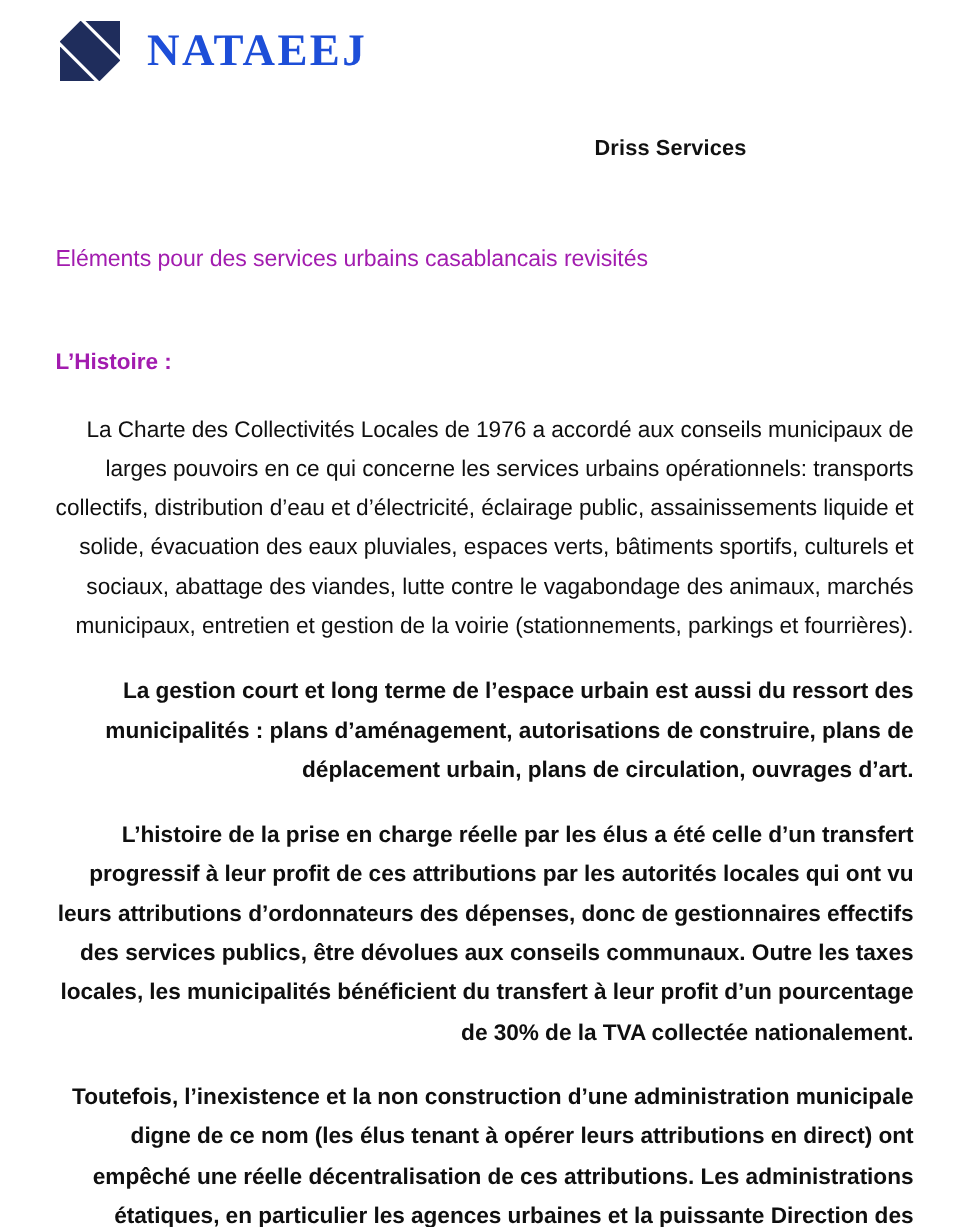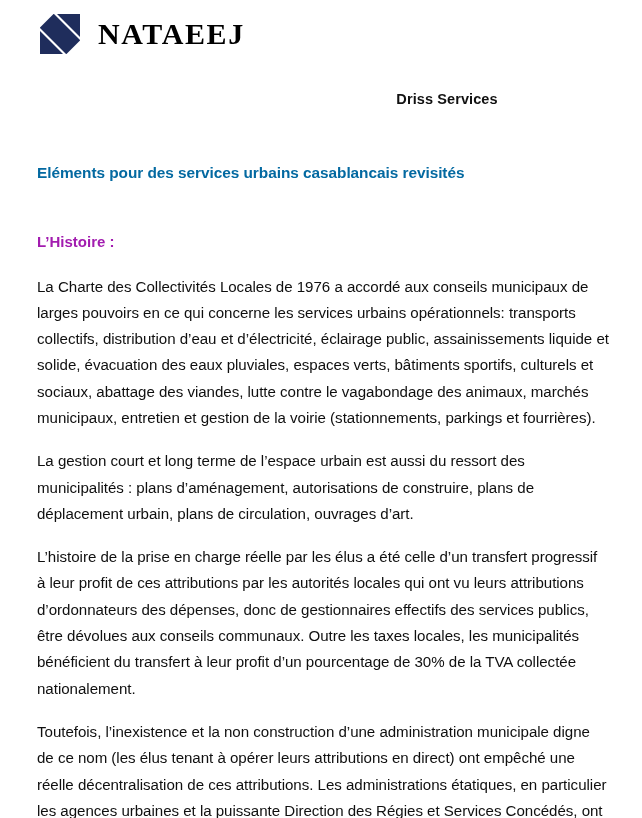--- a/index.html
+++ b/index.html
@@ -71,46 +71,47 @@
   .content {
     position: absolute;
     left: 37px;
     top: 163px;
     width: 572px;
   }
 
   .doc-title {
     margin: 0 0 0 0;
     font-size: 15.4px;
-    font-weight: bold;
+    font-weight: normal;
     letter-spacing: -0.05px;
-    color: #0369a1;
+    color: #a21caf;
     line-height: 1.3;
   }
 
   .section-heading {
     margin: 49px 0 0 0;
     font-size: 15px;
     font-weight: bold;
     color: #a21caf;
     line-height: 1.3;
   }
 
   .body-para {
     margin: 0;
     padding: 0;
     font-size: 15.1px;
     line-height: 26.3px;
     color: #0f0f0f;
     letter-spacing: -0.03px;
-    text-align: left;
+    text-align: right;
   }
 
   .body-para + .body-para {
     margin-top: 17px;
+    font-weight: bold;
   }
 
   #paragraphs {
     margin-top: 22px;
   }
 </style>
 </head>
 <body>
 
 <div class="page">
@@ -118,21 +119,21 @@
   <div class="letterhead">
     <svg class="logo-mark" viewBox="0 0 40 40" aria-hidden="true">
       <rect x="0" y="0" width="40" height="40" fill="#1f2d5c"></rect>
       <polygon points="0,0 13.5,0 0,13.5" fill="#ffffff"></polygon>
       <polygon points="40,40 26.5,40 40,26.5" fill="#ffffff"></polygon>
       <polygon points="15.5,0 40,24.5 40,40 0,0" fill="#ffffff" opacity="0"></polygon>
       <polygon points="0,17.5 0,40 22.5,40" fill="#ffffff" opacity="0"></polygon>
       <polygon points="17.0,0 40,23.0 40,26.0 14.0,0" fill="#ffffff"></polygon>
       <polygon points="0,14.0 26.0,40 23.0,40 0,17.0" fill="#ffffff"></polygon>
     </svg>
-    <div class="logo-wordmark" style="color:#000000">NATAEEJ</div>
+    <div class="logo-wordmark" style="color:#1d4ed8">NATAEEJ</div>
   </div>
 
   <div class="author-line">
     <span class="author-name">Driss Services</span>
   </div>
 
   <div class="content">
     <h1 class="doc-title">Eléments pour des services urbains casablancais revisités</h1>
 
     <h2 class="section-heading">L’Histoire :</h2>

